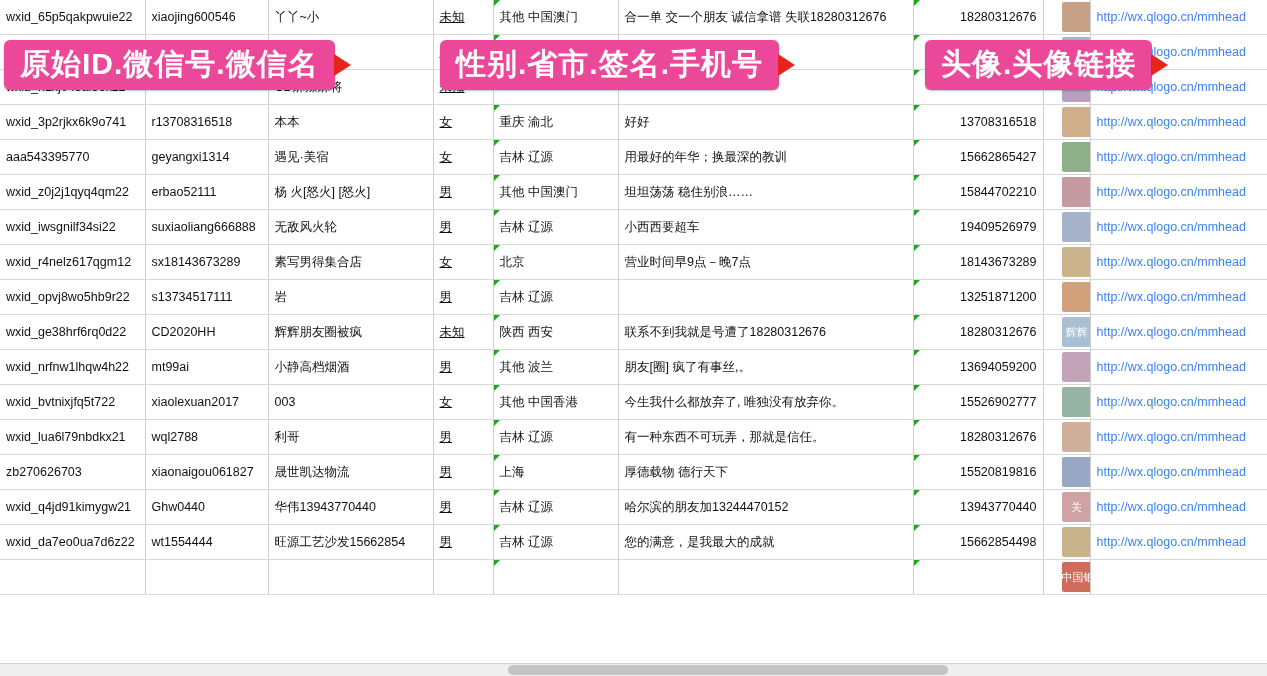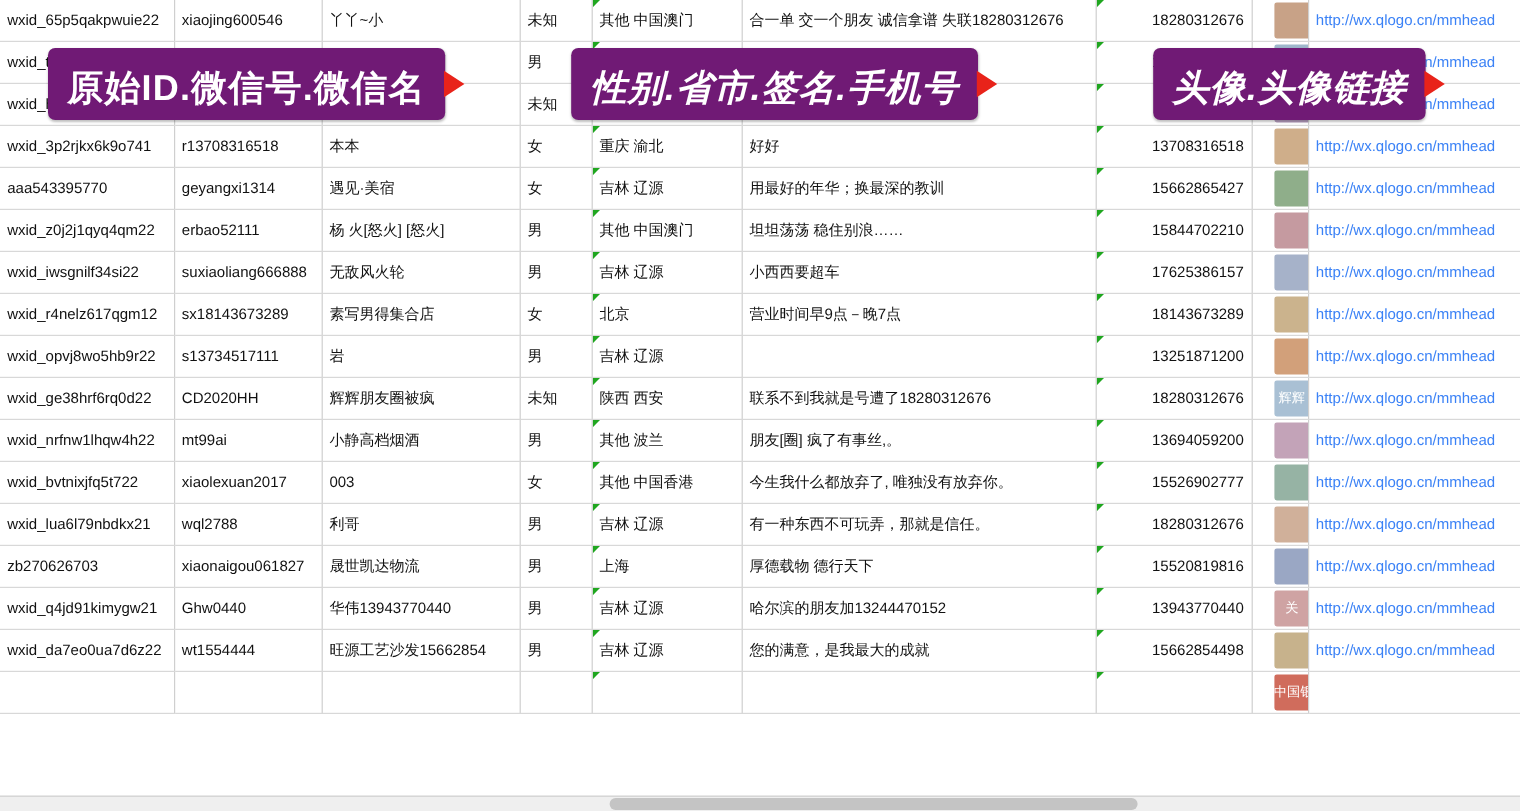--- a/index.html
+++ b/index.html
@@ -43,21 +43,21 @@
   col.c-id    { width: 145px; }
   col.c-wx    { width: 123px; }
   col.c-name  { width: 165px; }
   col.c-sex   { width: 60px;  }
   col.c-loc   { width: 125px; }
   col.c-sig   { width: 295px; }
   col.c-phone { width: 130px; }
   col.c-av    { width: 47px;  }
   col.c-link  { width: 177px; }
 
-  td.sex { text-align: left; }
+  td.sex { text-align: left; text-decoration: underline; }
   td.phone { text-align: right; }
   td.link { color: #3b82f6; }
 
   
   td.avatar {
     padding: 0;
     text-align: center;
   }
   .av {
     width: 30px;
@@ -84,45 +84,44 @@
     position: absolute;
     left: 0; top: 0;
     border-style: solid;
     border-width: 6px 6px 0 0;
     border-color: #1fa61f transparent transparent transparent;
   }
 
   
   .banner {
     position: absolute;
-    background: #701a75;
+    background: #ec4899;
     color: #ffffff;
     font-weight: bold;
     font-size: 30px;
     line-height: 1;
-    padding: 19px 16px 11px 16px;
+    padding: 9px 16px 11px 16px;
     border-radius: 6px;
     letter-spacing: 1px;
     box-shadow: 0 1px 2px rgba(0,0,0,.25);
     white-space: nowrap;
-    margin-left: 36px;
   }
   .banner .tail {
     position: absolute;
     right: -16px;
     top: 50%;
     margin-top: -11px;
     width: 0; height: 0;
     border-style: solid;
     border-width: 11px 0 11px 17px;
     border-color: transparent transparent transparent #e8231a;
   }
   #banner1 { left: 4px;   top: 40px; }
-  #banner2 { left: 440px; top: 40px; font-style: italic; }
-  #banner3 { left: 925px; top: 40px; font-style: italic; }
+  #banner2 { left: 440px; top: 40px; }
+  #banner3 { left: 925px; top: 40px; }
 
   
   #hscroll {
     position: absolute;
     left: 0;
     bottom: 0;
     width: 1267px;
     height: 12px;
     background: #efefef;
     border-top: 1px solid #d0d0d0;
@@ -220,21 +219,21 @@
           <td class="avatar"><span class="av" style="background: rgb(197, 154, 160);"></span></td>
           <td class="link">http://wx.qlogo.cn/mmhead</td>
         </tr>
         <tr>
           <td class="id">wxid_iwsgnilf34si22</td>
           <td class="wx">suxiaoliang666888</td>
           <td class="name">无敌风火轮</td>
           <td class="sex">男</td>
           <td class="loc mark">吉林 辽源</td>
           <td class="sig">小西西要超车</td>
-          <td class="phone mark">17625386157</td>
+          <td class="phone mark">19409526979</td>
           <td class="avatar"><span class="av" style="background: rgb(166, 178, 201);"></span></td>
           <td class="link">http://wx.qlogo.cn/mmhead</td>
         </tr>
         <tr>
           <td class="id">wxid_r4nelz617qgm12</td>
           <td class="wx">sx18143673289</td>
           <td class="name">素写男得集合店</td>
           <td class="sex">女</td>
           <td class="loc mark">北京</td>
           <td class="sig">营业时间早9点－晚7点</td>

